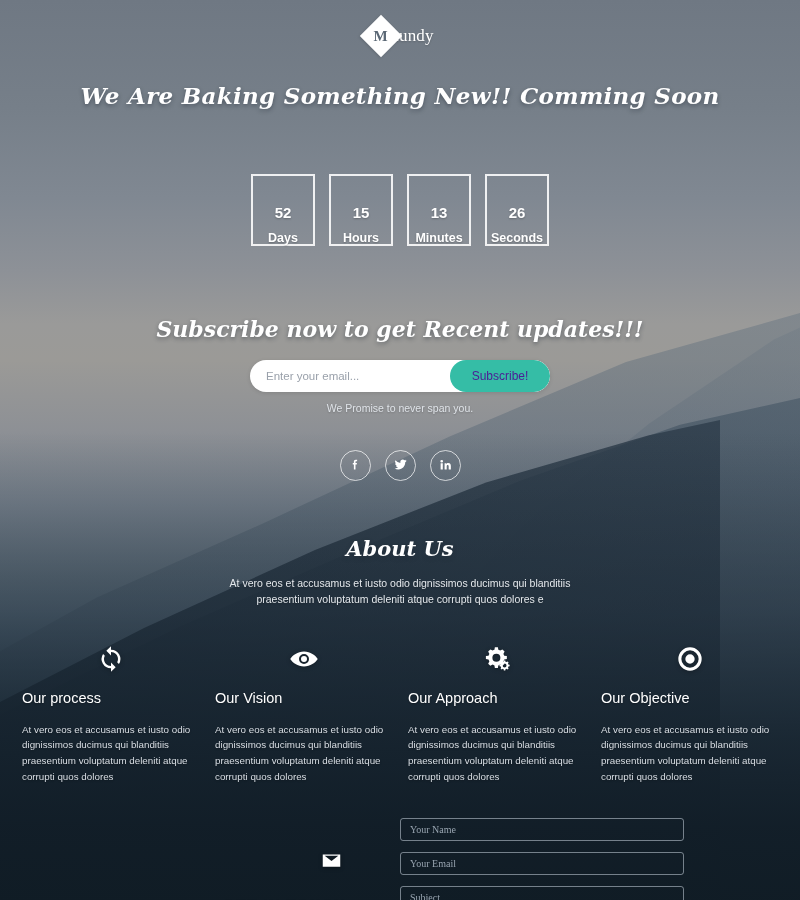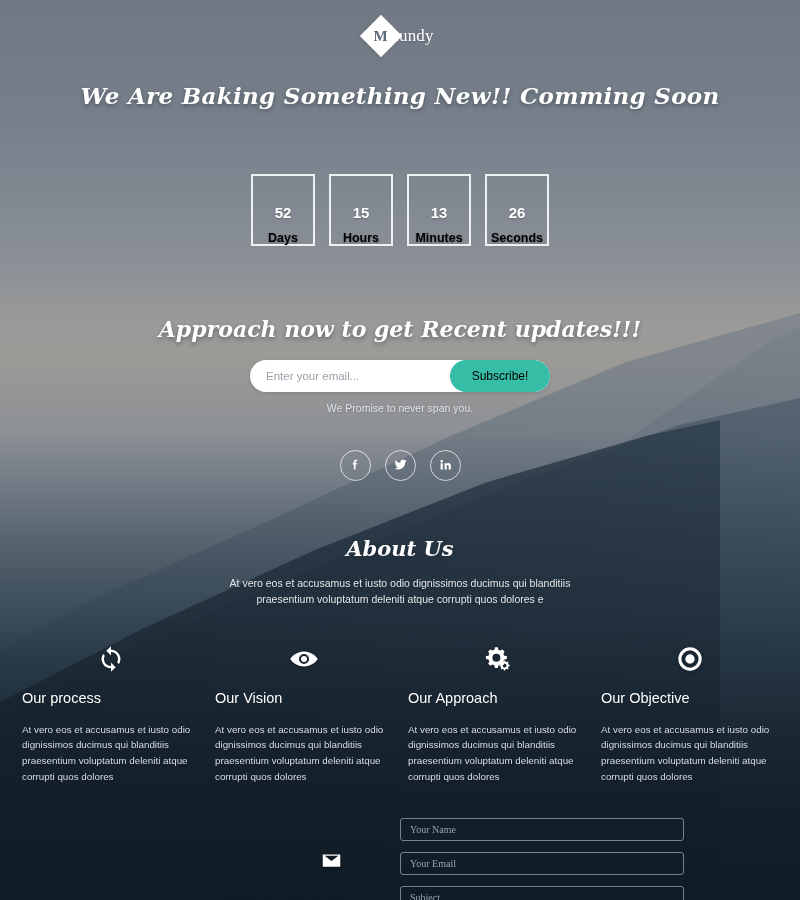--- a/index.html
+++ b/index.html
@@ -145,21 +145,21 @@
     display:flex; flex-direction:column;
     align-items:center; justify-content:flex-end;
     gap:12px;
   }
   .cd-num {
     color:#fff; font-size:15px; font-weight:700;
     line-height:1;
     text-shadow:0 1px 2px rgba(0,0,0,.25);
   }
   .cd-lbl {
-    color:#000000; font-size:12.5px; font-weight:700;
+    color:#ffffff; font-size:12.5px; font-weight:700;
     line-height:1;
     text-shadow:0 1px 2px rgba(0,0,0,.25);
   }
 
   
   .subscribe-title {
     text-align:center;
     font-size:22px;
     margin-top:70px;
   }
@@ -179,21 +179,21 @@
     padding:0 0 0 16px;
     font-size:11.5px;
     color:#5d6672;
     font-family:"Liberation Sans", sans-serif;
   }
   .sub-input::placeholder { color:#9aa1ab; }
   .sub-btn {
     width:100px;
     border:none; outline:none;
     background:#35bda6;
-    color:#000000;
+    color:#4c1d95;
     font-size:12px;
     font-family:"Liberation Sans", sans-serif;
     cursor:pointer;
     border-radius:16px;
   }
   .sub-note {
     text-align:center;
     margin-top:10px;
     font-size:10.5px;
     color:#dfe3e8;
@@ -341,21 +341,21 @@
       <div class="cd-box">
         <span class="cd-num">13</span>
         <span class="cd-lbl">Minutes</span>
       </div>
       <div class="cd-box">
         <span class="cd-num">26</span>
         <span class="cd-lbl">Seconds</span>
       </div>
     </div>
 
-    <h2 class="script subscribe-title">Approach now to get Recent updates!!!</h2>
+    <h2 class="script subscribe-title">Subscribe now to get Recent updates!!!</h2>
 
     <div class="sub-form">
       <input class="sub-input" type="text" placeholder="Enter your email..." style="">
       <button class="sub-btn">Subscribe!</button>
     </div>
 
     <div class="sub-note">We Promise to never span you.</div>
 
     <div class="social">
       <div class="soc">

